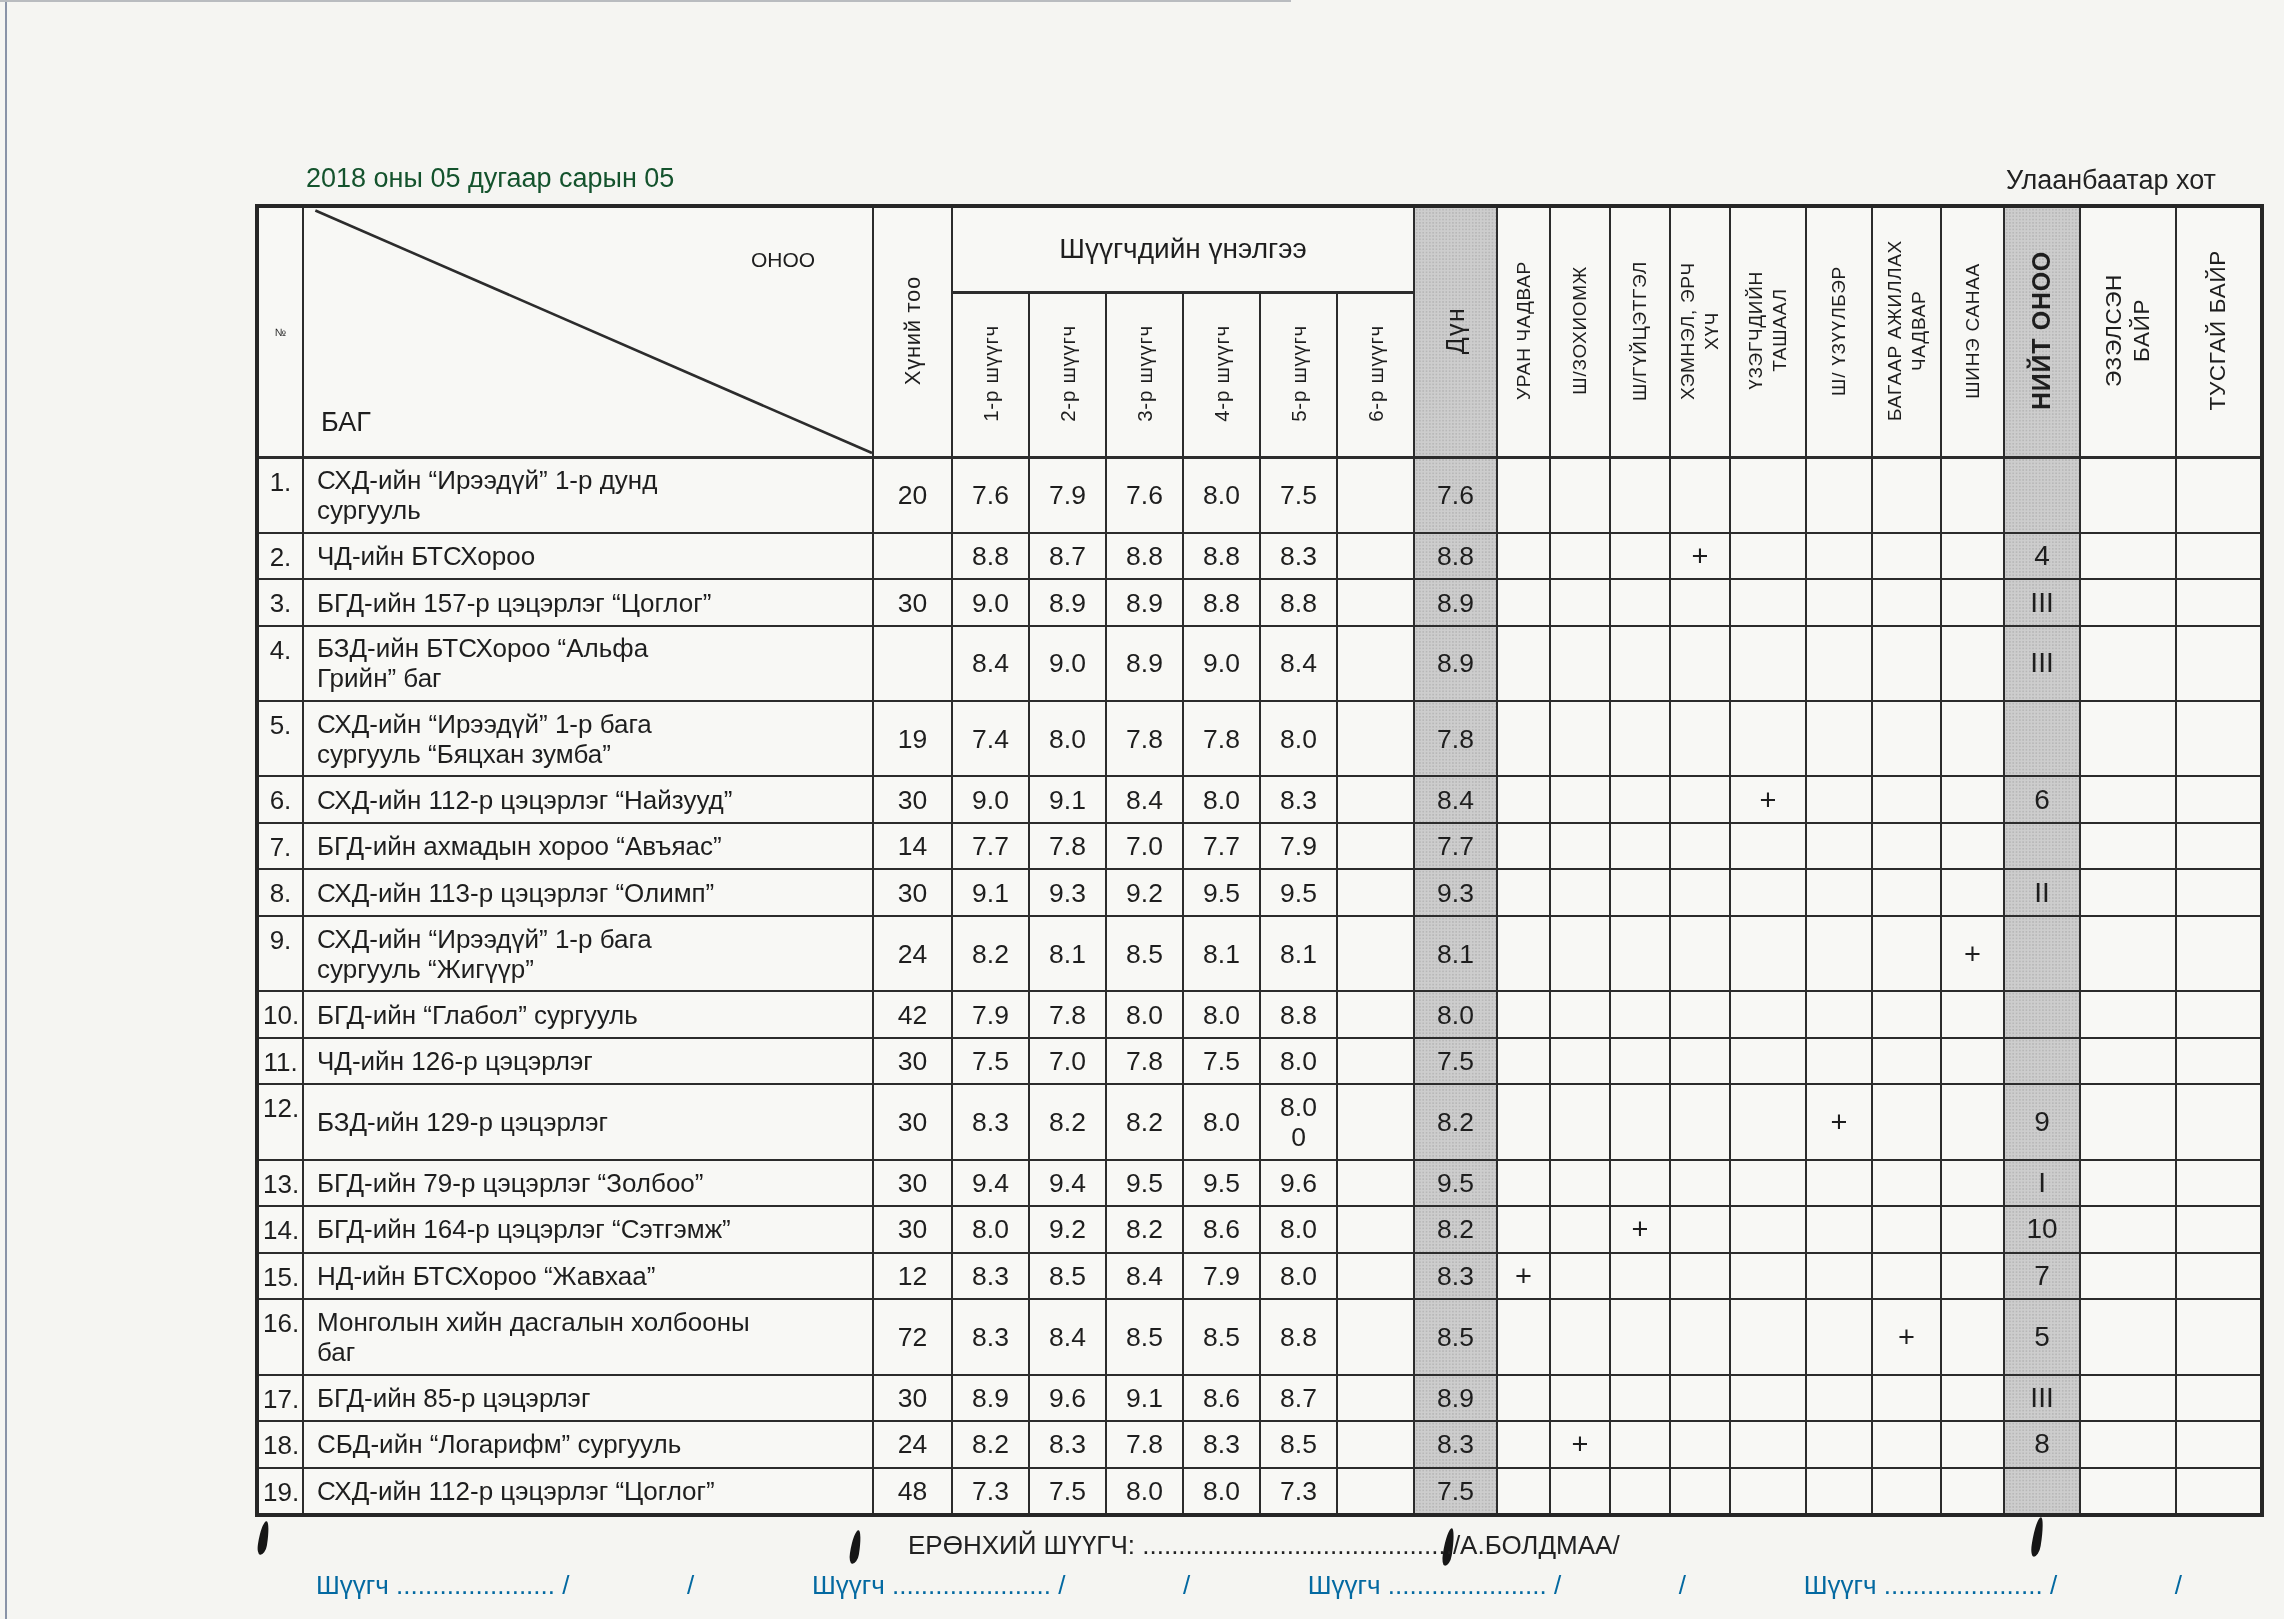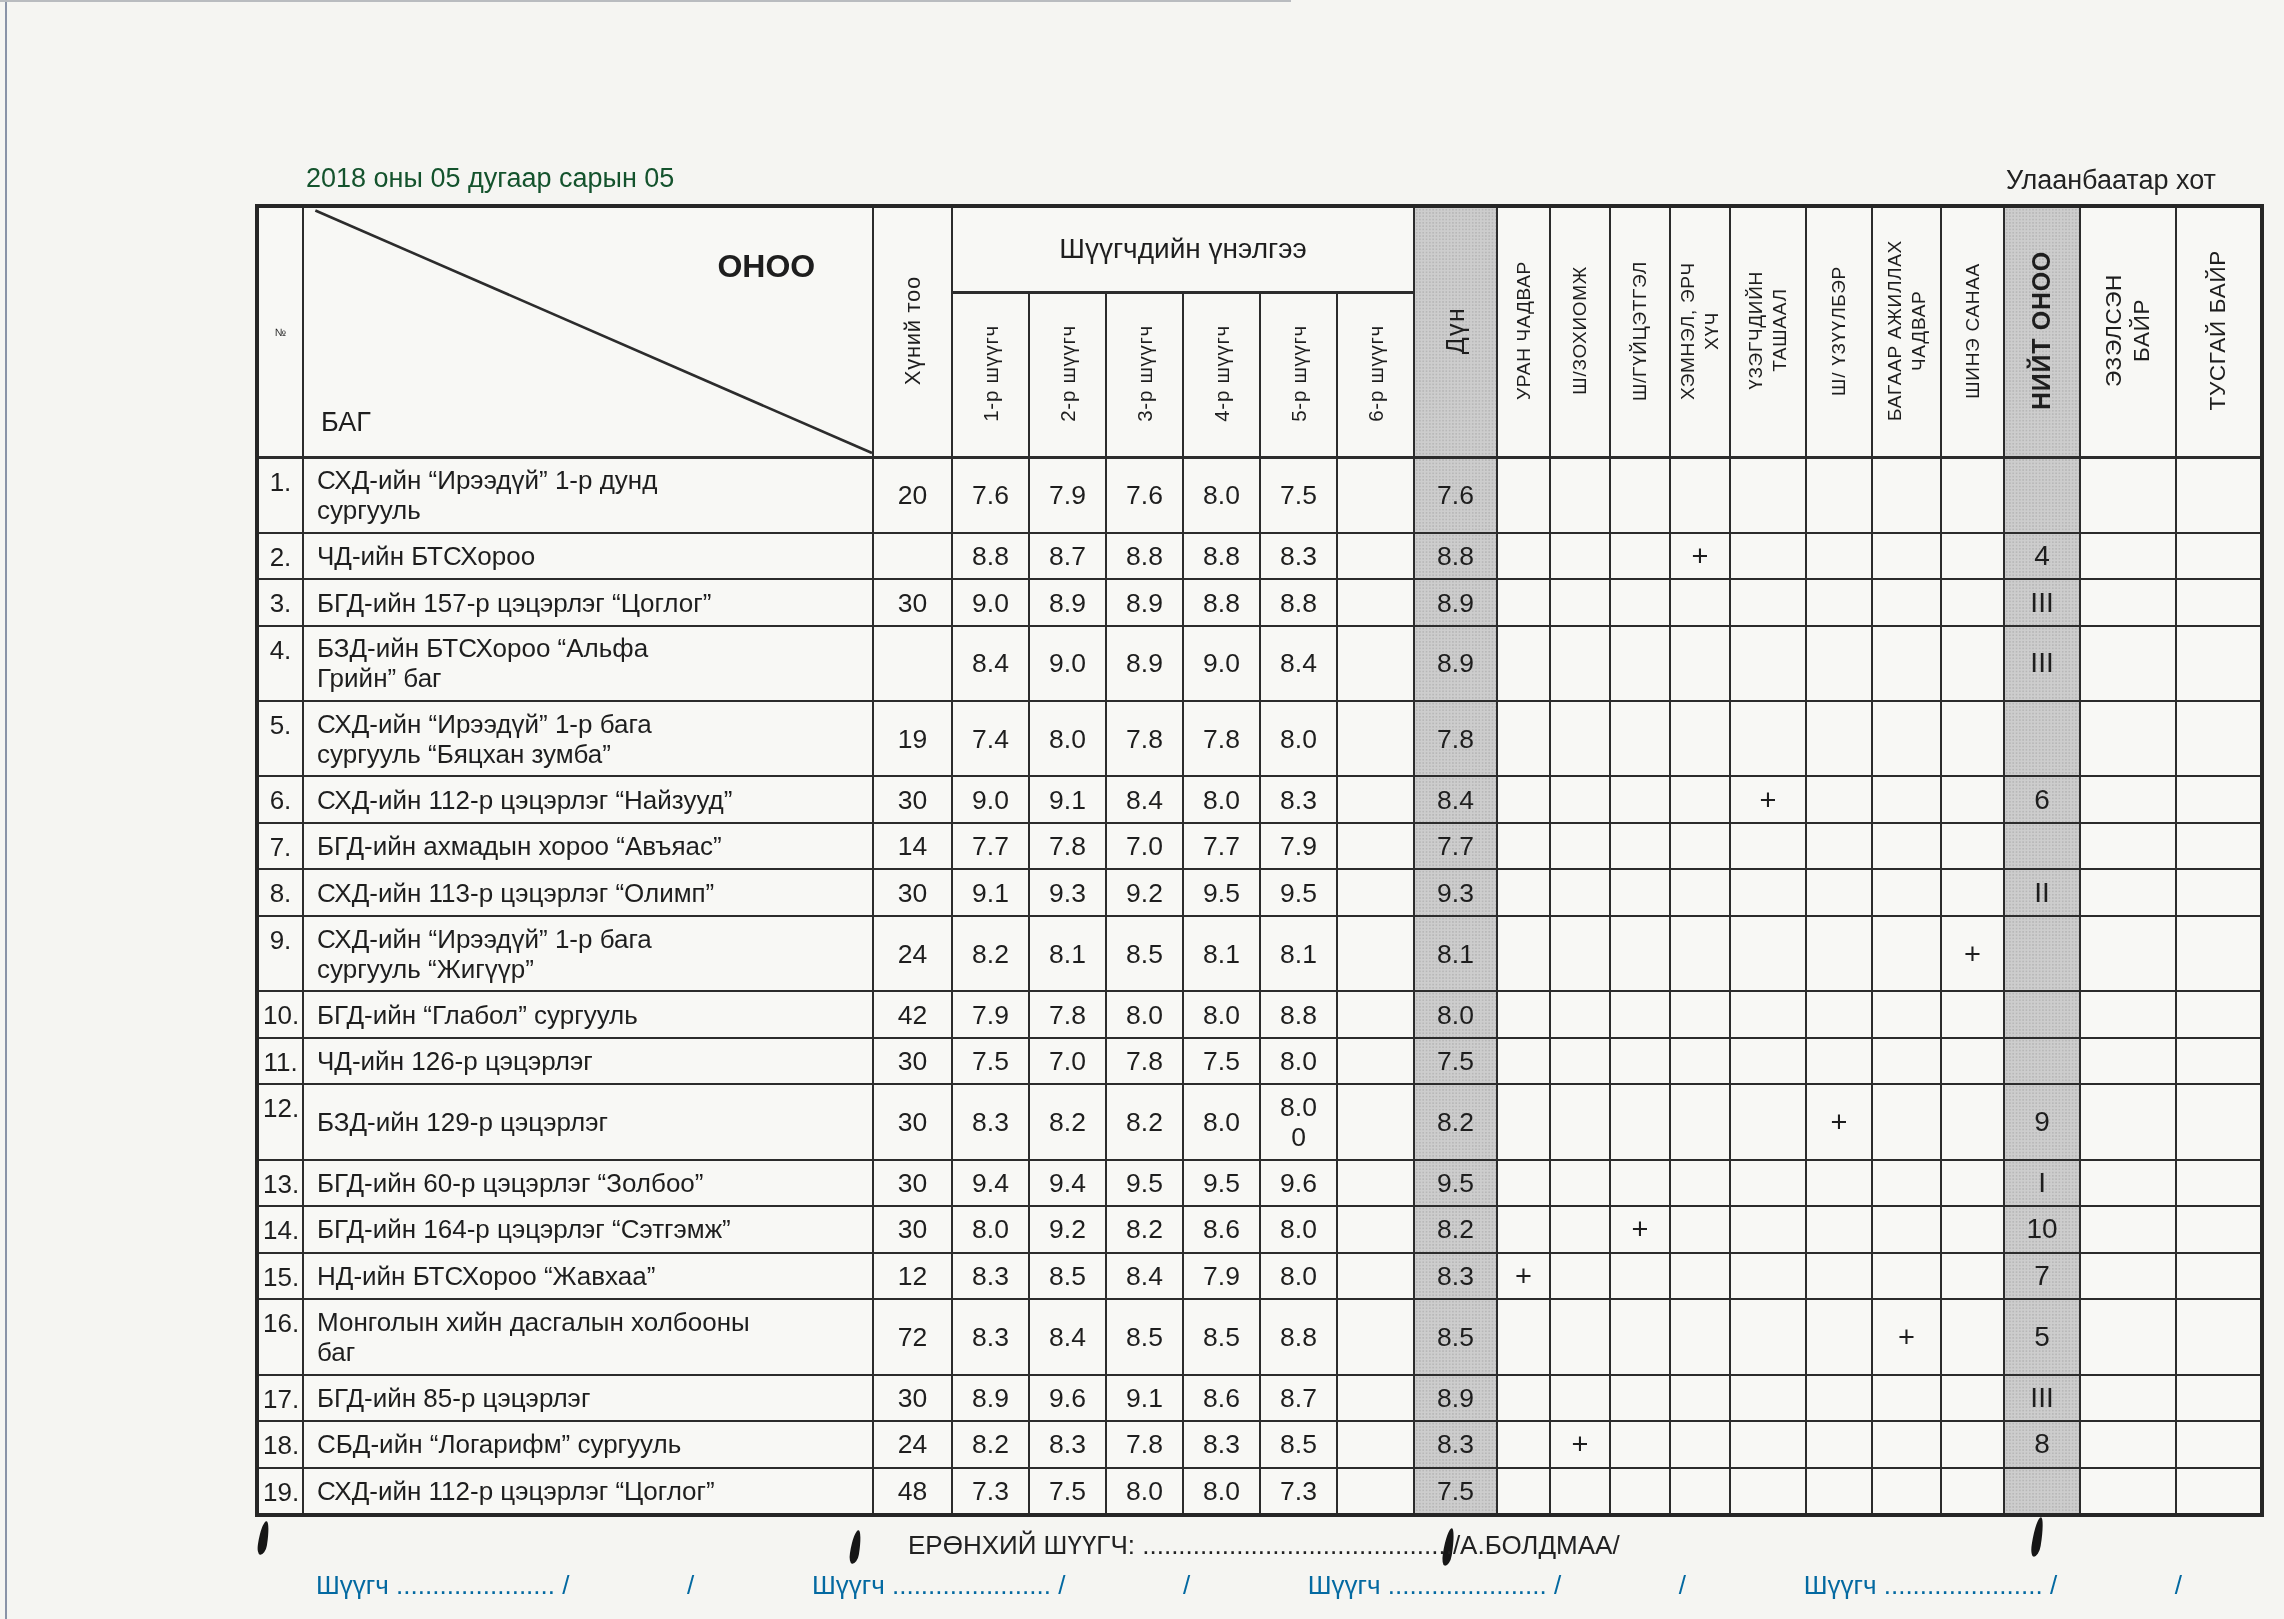--- a/index.html
+++ b/index.html
@@ -55,21 +55,21 @@
     letter-spacing:0.7px;
   }
   .vert.judge-label { font-size:20.5px; }
   .vert.people-label { font-size:22px; }
   .vert.dun-label { font-size:25px; letter-spacing:1.3px; }
   .vert.total-label { font-size:25px; font-weight:700; }
   .vert.place-label, .vert.special-label { font-size:22.5px; }
 
   th.diag-cell { position:relative; }
   th.diag-cell svg { position:absolute; left:0; top:0; width:100%; height:100%; }
-  .diag-score { position:absolute; top:16%; right:10%; font-size:32px; font-weight:700; }
+  .diag-score { position:absolute; top:16%; right:10%; font-size:21px; font-weight:400; }
   .diag-team  { position:absolute; bottom:7%; left:3%; font-size:27px; font-weight:400; }
 
   .shade { background:#cdcdcd;
            background-image:radial-gradient(#b8b8b8 0.8px, rgba(0,0,0,0) 0.8px);
            background-size:3.3px 3.3px; }
 
   .protocol tbody td { font-size:26.5px; padding:6.6px 4px; line-height:30px; }
   .protocol tbody td.c-no { vertical-align:top; text-align:center; padding-top:8px; font-size:26px; }
   .protocol tbody td.c-team { text-align:left; padding-left:13px; font-size:26px; white-space:pre-line; }
   .protocol tbody td.c-j { white-space:pre-line; }
@@ -437,21 +437,21 @@
     <td class="c-m"></td>
     <td class="c-m">+</td>
     <td class="c-m"></td>
     <td class="c-m"></td>
     <td class="c-total shade">9</td>
     <td class="c-place"></td>
     <td class="c-special"></td>
   </tr>
       <tr>
     <td class="c-no">13.</td>
-    <td class="c-team">БГД-ийн  60-р цэцэрлэг “Золбоо”</td>
+    <td class="c-team">БГД-ийн  79-р цэцэрлэг “Золбоо”</td>
     <td class="c-people">30</td>
     <td class="c-j">9.4</td>
     <td class="c-j">9.4</td>
     <td class="c-j">9.5</td>
     <td class="c-j">9.5</td>
     <td class="c-j">9.6</td>
     <td class="c-j"></td>
     <td class="c-dun shade">9.5</td>
     <td class="c-m"></td>
     <td class="c-m"></td>

